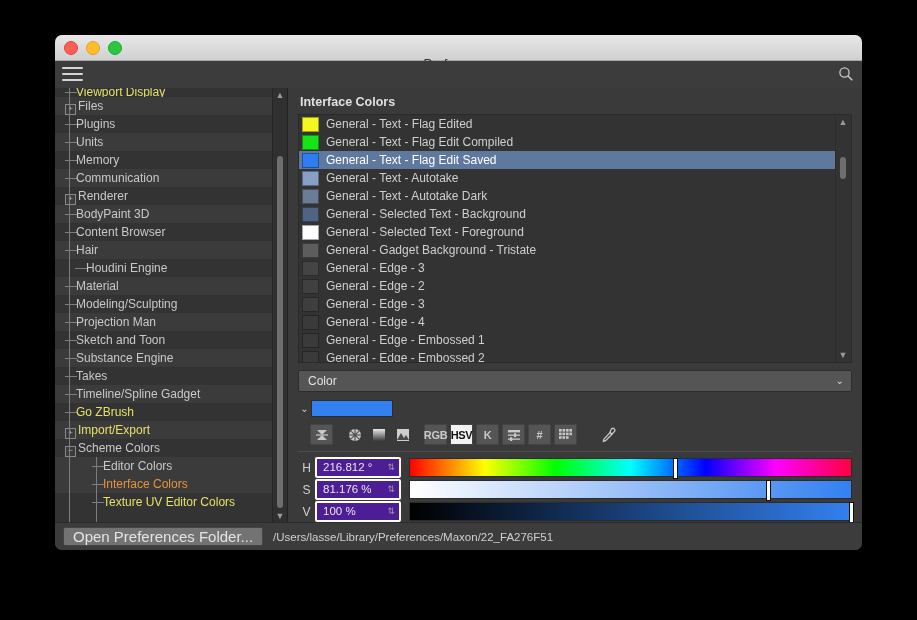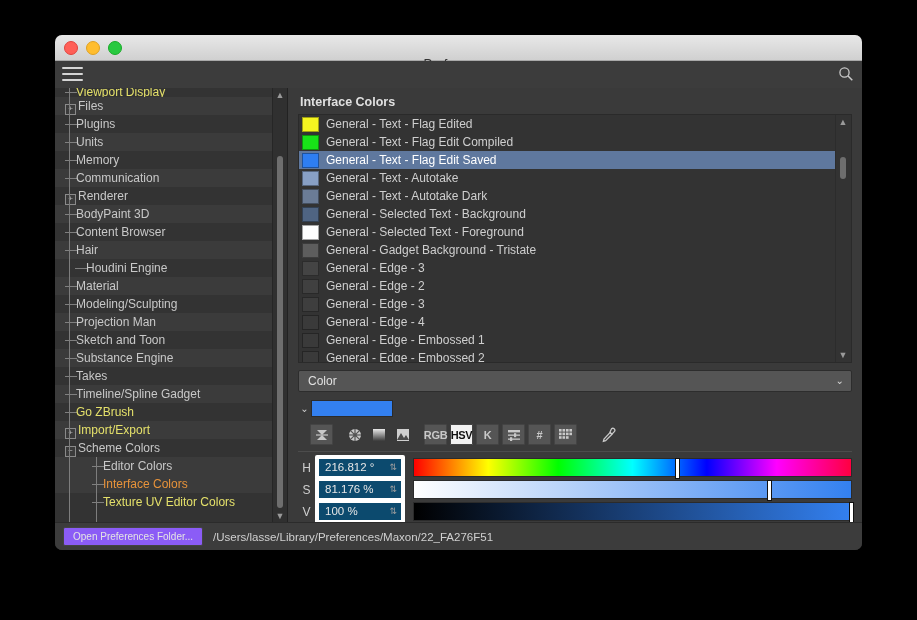--- a/index.html
+++ b/index.html
@@ -118,21 +118,21 @@
   .ibtn.on .t{color:#111;}
   .gap{width:18px;}
   .gap-s{width:8px;}
 
   .divider{height:1px;background:#4c4c4c;margin-top:6px;}
 
   .sliders{margin-top:6px;}
   .srow{display:flex;align-items:center;height:19px;margin-bottom:3px;}
   .slab{width:17px;font-size:12px;color:#cfcfcf;text-align:center;}
   .sfield{
-    width:76px;height:17px;background:#0c4a6e;border:4px solid #ffffff;border-radius:2px;
+    width:76px;height:17px;background:#4c1d95;border:2px solid #ffffff;border-radius:2px;
     font-size:11.5px;color:#e6e6e6;line-height:17px;padding-left:6px;position:relative;cursor:text;
   }
   .spin{position:absolute;right:4px;top:0;line-height:17px;color:#9e9e9e;font-size:9px;}
   .bar{flex:1;height:17px;margin-left:8px;position:relative;border:1px solid #2b2b2b;cursor:pointer;}
   .marker{position:absolute;top:-1px;width:3px;height:19px;background:#fff;border:1px solid #111;}
 
   .bottom-row{display:flex;align-items:center;height:20px;margin-top:10px;padding-left:8px;}
   .lr-label{font-size:12px;color:#d4d4d4;margin-right:6px;}
   .chk{width:13px;height:13px;background:#f0f0f0;border:1px solid #9a9a9a;position:relative;cursor:pointer;}
   .chk:after{content:"";position:absolute;left:3px;top:0px;width:4px;height:8px;border:solid #111;border-width:0 2px 2px 0;transform:rotate(42deg);}
@@ -140,22 +140,22 @@
     margin-left:25px;width:78px;height:18px;background:#5a5a5a;border:1px solid #424242;
     border-radius:2px;font-size:12px;color:#e4e4e4;text-align:center;line-height:18px;cursor:pointer;
   }
 
   
   .statusbar{
     position:absolute;left:0;right:0;bottom:0;height:27px;background:#3c3c3c;
     border-top:1px solid #2b2b2b;display:flex;align-items:center;padding-left:8px;
   }
   .prefs-btn{
-    height:17px;background:#8b5cf6;border:1px solid #444;border-radius:2px;
-    font-size:10px;color:#e4e4e4;line-height:17px;padding:0 9px;cursor:pointer;
+    height:17px;background:#737373;border:1px solid #444;border-radius:2px;
+    font-size:15px;color:#e4e4e4;line-height:17px;padding:0 9px;cursor:pointer;
   }
   .path{font-size:11.5px;color:#d0d0d0;margin-left:10px;white-space:nowrap;}
 </style>
 </head>
 <body>
 
 <div class="window">
 
   <div class="titlebar">
     <div class="traffic">

